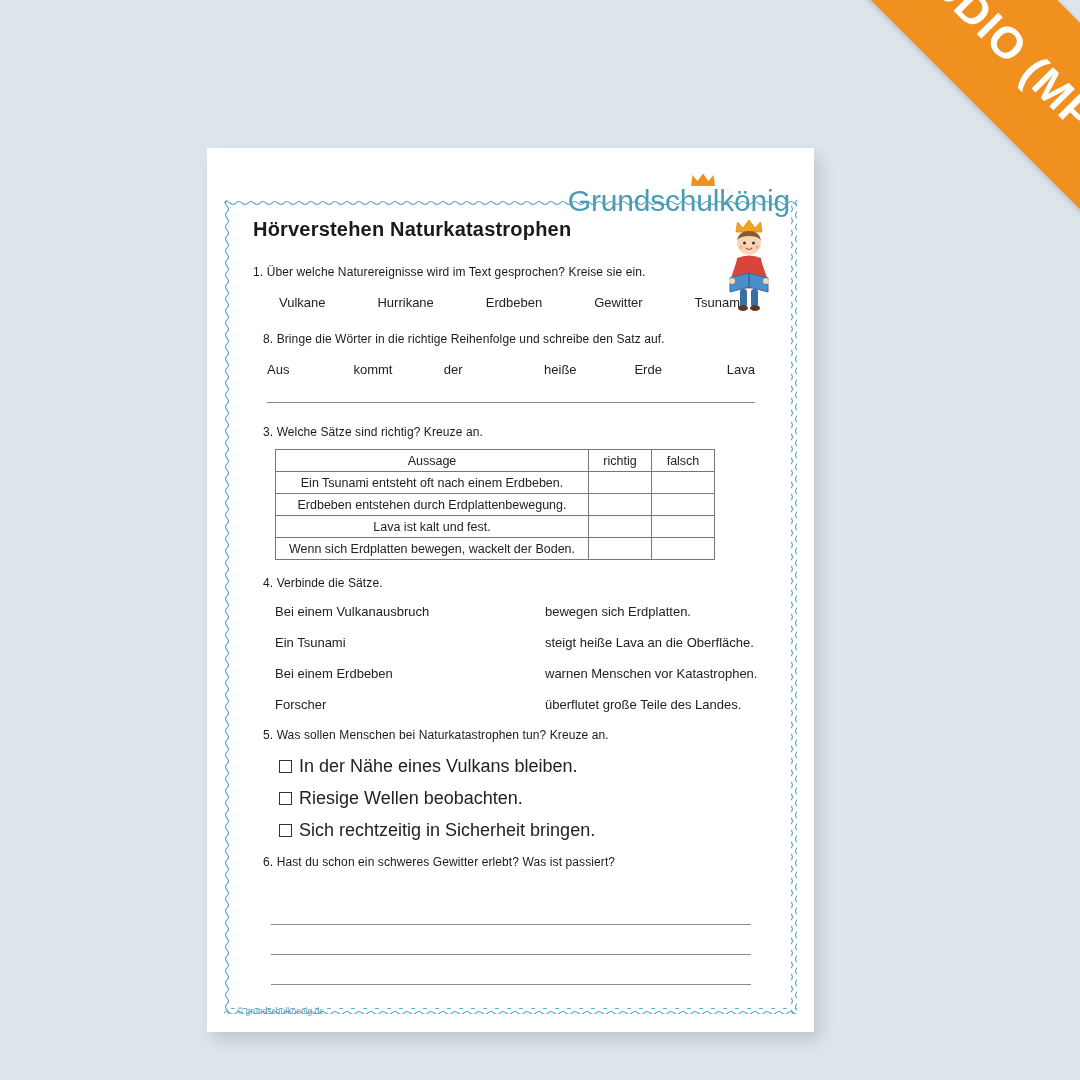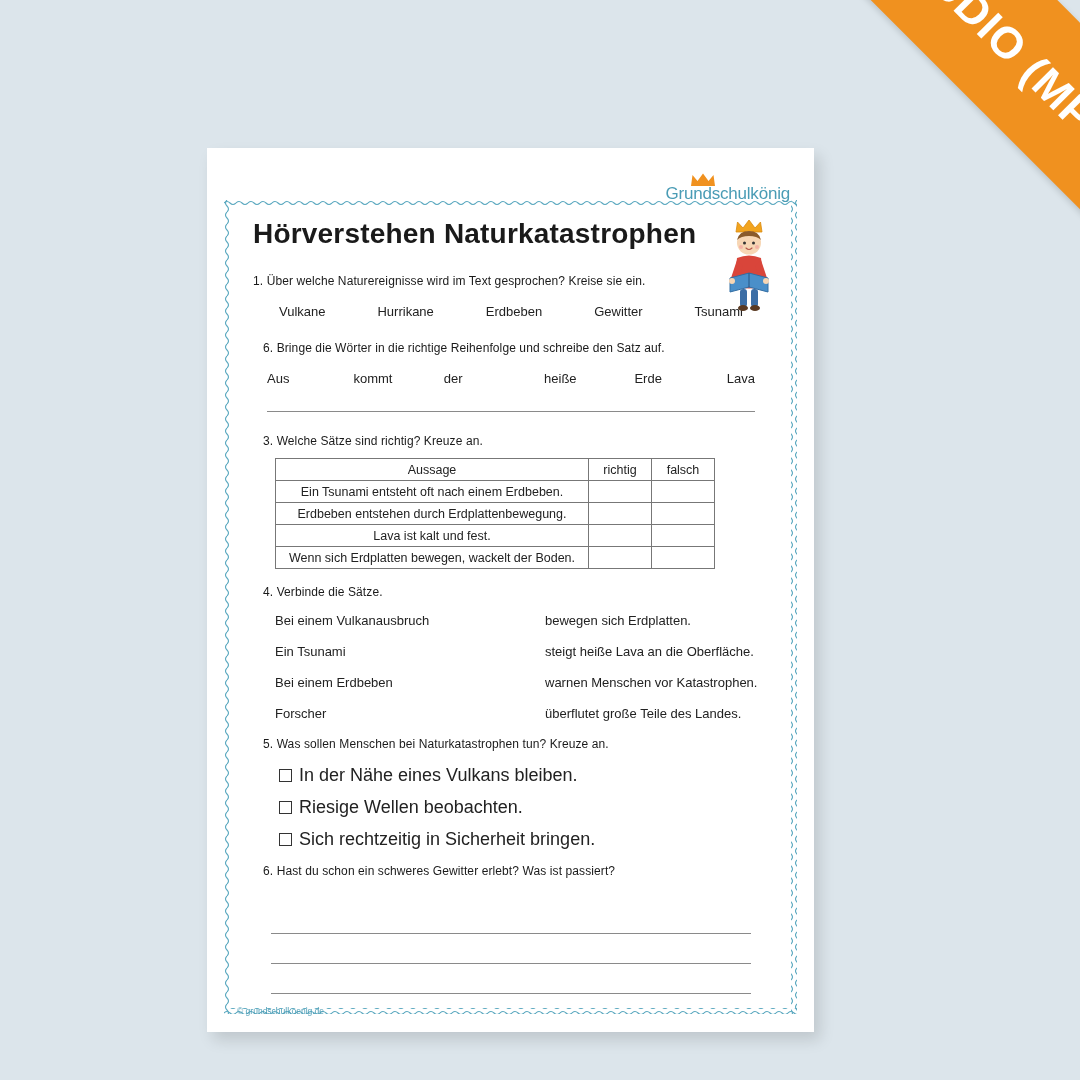--- a/index.html
+++ b/index.html
@@ -72,36 +72,36 @@
     position: absolute;
     right: 24px;
     top: 24px;
     display: flex;
     align-items: flex-end;
     flex-direction: column;
   }
   #crown { margin-bottom: -4px; margin-right: 74px; }
   #logo-text {
     font-family: "Liberation Sans", sans-serif;
-    font-size: 17px;
+    font-size: 30px;
     color: #4a9cb5;
     letter-spacing: -0.2px;
     font-weight: normal;
   }
 
   
   #content {
     position: absolute;
     left: 46px;
     top: 70px;
     width: 516px;
     color: #222;
   }
   .wtitle {
-    font-size: 28px;
+    font-size: 20px;
     color: #1a1a1a;
     margin: 0 0 24px 0;
     letter-spacing: 0.2px;
   }
   .qline {
     font-size: 12px;
     color: #1a1a1a;
     margin: 0 0 10px 0;
     letter-spacing: 0.1px;
   }
@@ -236,21 +236,21 @@
 
       <p class="qline">1. Über welche Naturereignisse wird im Text gesprochen? Kreise sie ein.</p>
       <div class="word-row">
         <span>Vulkane</span>
         <span>Hurrikane</span>
         <span>Erdbeben</span>
         <span>Gewitter</span>
         <span>Tsunami</span>
       </div>
 
-      <p class="qline q-indent">6. Bringe die Wörter in die richtige Reihenfolge und schreibe den Satz auf.</p>
+      <p class="qline q-indent">8. Bringe die Wörter in die richtige Reihenfolge und schreibe den Satz auf.</p>
       <div class="word-row2">
         <span style="width:74px">Aus</span>
         <span style="width:78px">kommt</span>
         <span style="width:88px">der</span>
         <span style="width:78px">heiße</span>
         <span style="width:80px">Erde</span>
         <span>Lava</span>
       </div>
       <div class="ruleline"></div>
 

